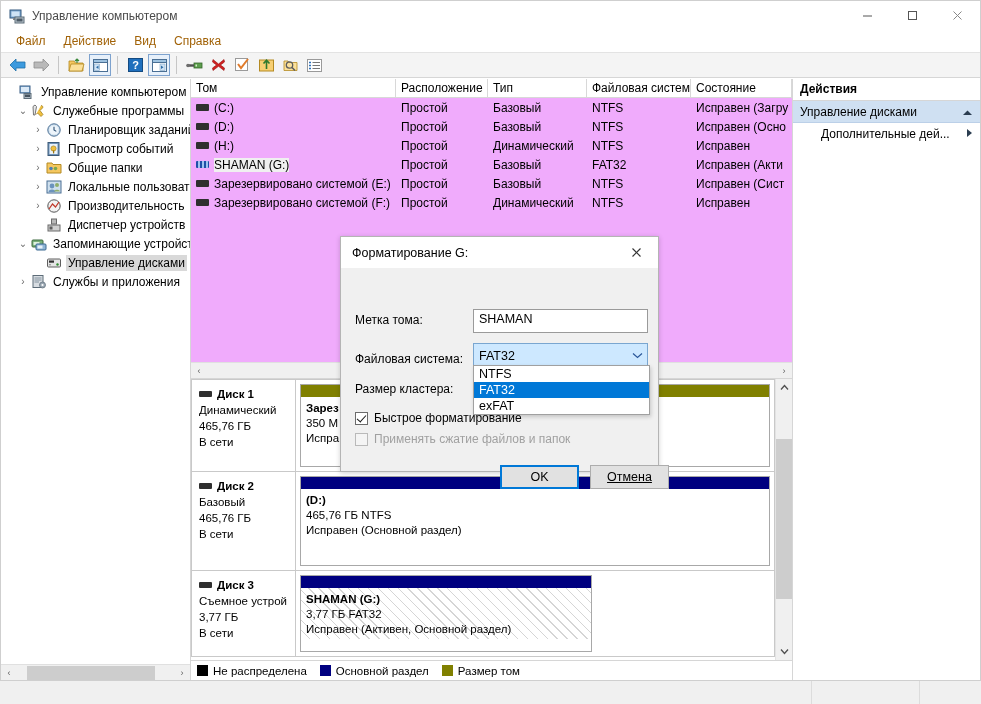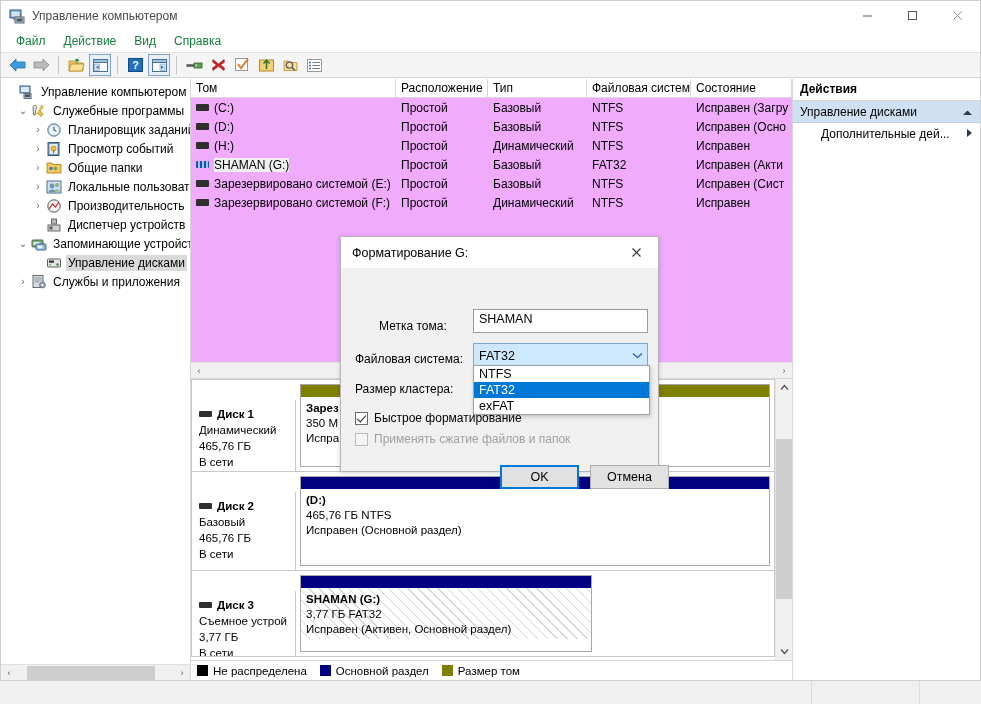--- a/index.html
+++ b/index.html
@@ -29,21 +29,21 @@
   }
   .caption-buttons { position: absolute; right: 0; top: 0; display: flex; height: 29px; }
   .capbtn {
     width: 45px; height: 29px; display: flex; align-items: center; justify-content: center;
     color: #555; font-size: 12px;
   }
 
   .menubar {
     height: 22px; display: flex; align-items: center; padding-left: 6px; background: #ffffff;
   }
-  .menuitem { padding: 2px 9px; font-size: 12px; color: #15803d; }
+  .menuitem { padding: 2px 9px; font-size: 12px; color: #a16207; }
 
   .toolbar {
     height: 26px; background: #f4f4f4; border-top: 1px solid #e3e3e3;
     border-bottom: 1px solid #d6d6d6;
     display: flex; align-items: center; padding-left: 5px; gap: 2px;
   }
   .tb { width: 22px; height: 22px; display: flex; align-items: center; justify-content: center; position: relative;}
   .tb.framed { border: 1px solid #7da2ce; background: #e7f0fa; }
   .tbsep { width: 1px; height: 18px; background: #c6c6c6; margin: 0 4px; }
 
@@ -105,21 +105,21 @@
   .diskview { flex: 1; position: relative; background: #fff; overflow: hidden; }
   .diskscroll { position: absolute; left: 0; top: 0; right: 17px; bottom: 0; }
   .disk {
     display: flex; border: 1px solid #c9c9c9; border-top: none; background: #fff;
     margin: 0; position: relative;
   }
   .disk.first { border-top: 1px solid #c9c9c9; }
   .diskinfo {
     width: 104px; flex: 0 0 104px; padding: 6px 5px 4px 7px;
     border-right: 1px solid #c9c9c9; font-size: 11.5px; line-height: 16px;
-    overflow: hidden; white-space: nowrap; margin-top: 20px;
+    overflow: hidden; white-space: nowrap;
   }
   .diskinfo .dname { font-weight: bold; display: flex; align-items: center; }
   .diskinfo .dname .dglyph {
     width: 13px; height: 6px; background: #2f2f2f; margin-right: 5px; border-radius: 1px;
   }
   .parts { flex: 1; display: flex; padding: 4px; gap: 4px; }
   .part { position: relative; border: 1px solid #a8a8a8; background: #fff; overflow: hidden; }
   .partbar { height: 12px; }
   .partbar.olive { background: #808000; }
   .partbar.navy { background: #000080; }
@@ -737,21 +737,21 @@
         <span class="dlg-close">
           <svg width="11" height="11" viewBox="0 0 11 11">
               <line x1="1.5" y1="1.5" x2="9.5" y2="9.5" stroke="#333" stroke-width="1.1"></line>
               <line x1="9.5" y1="1.5" x2="1.5" y2="9.5" stroke="#333" stroke-width="1.1"></line>
             </svg>
         </span>
       </div>
 
       <div class="dlg-body">
 
-        <span class="fld-label" style="left:14px; top:51px;margin-left:24px;">Метка тома:</span>
+        <span class="fld-label" style="left:14px; top:45px;">Метка тома:</span>
         <span class="txtinput" style="left:132px; top:41px; width:175px; height:24px;">SHAMAN</span>
 
         <span class="fld-label" style="left:14px; top:84px;">Файловая система:</span>
         <div class="combo" style="left:132px; top:75px; width:175px; height:23px;">
           <span class="cval">FAT32</span>
           <span class="carrow">
             <svg width="11" height="7" viewBox="0 0 11 7">
                 <path d="M1,1.5 L5.5,5.5 L10,1.5" fill="none" stroke="#2b579a" stroke-width="1.2"></path>
               </svg>
           </span>
@@ -769,21 +769,21 @@
           <span class="chk checked"></span>
           <span>Быстрое форматирование</span>
         </div>
 
         <div class="chkrow disabled" style="left:14px; top:164px;">
           <span class="chk disabled"></span>
           <span>Применять сжатие файлов и папок</span>
         </div>
 
         <div class="dbtn default" style="left:159px; top:197px; width:79px;">OK</div>
-        <div class="dbtn" style="left:249px; top:197px; width:79px;">Отмена</div>
+        <div class="dbtn" style="left:249px; top:197px; width:79px;text-decoration:underline;">Отмена</div>
       </div>
     </div>
 
   </div>
 
   <div class="taskbar">
     <div class="tb-cell"></div>
     <div class="tb-cell last"></div>
   </div>
 

